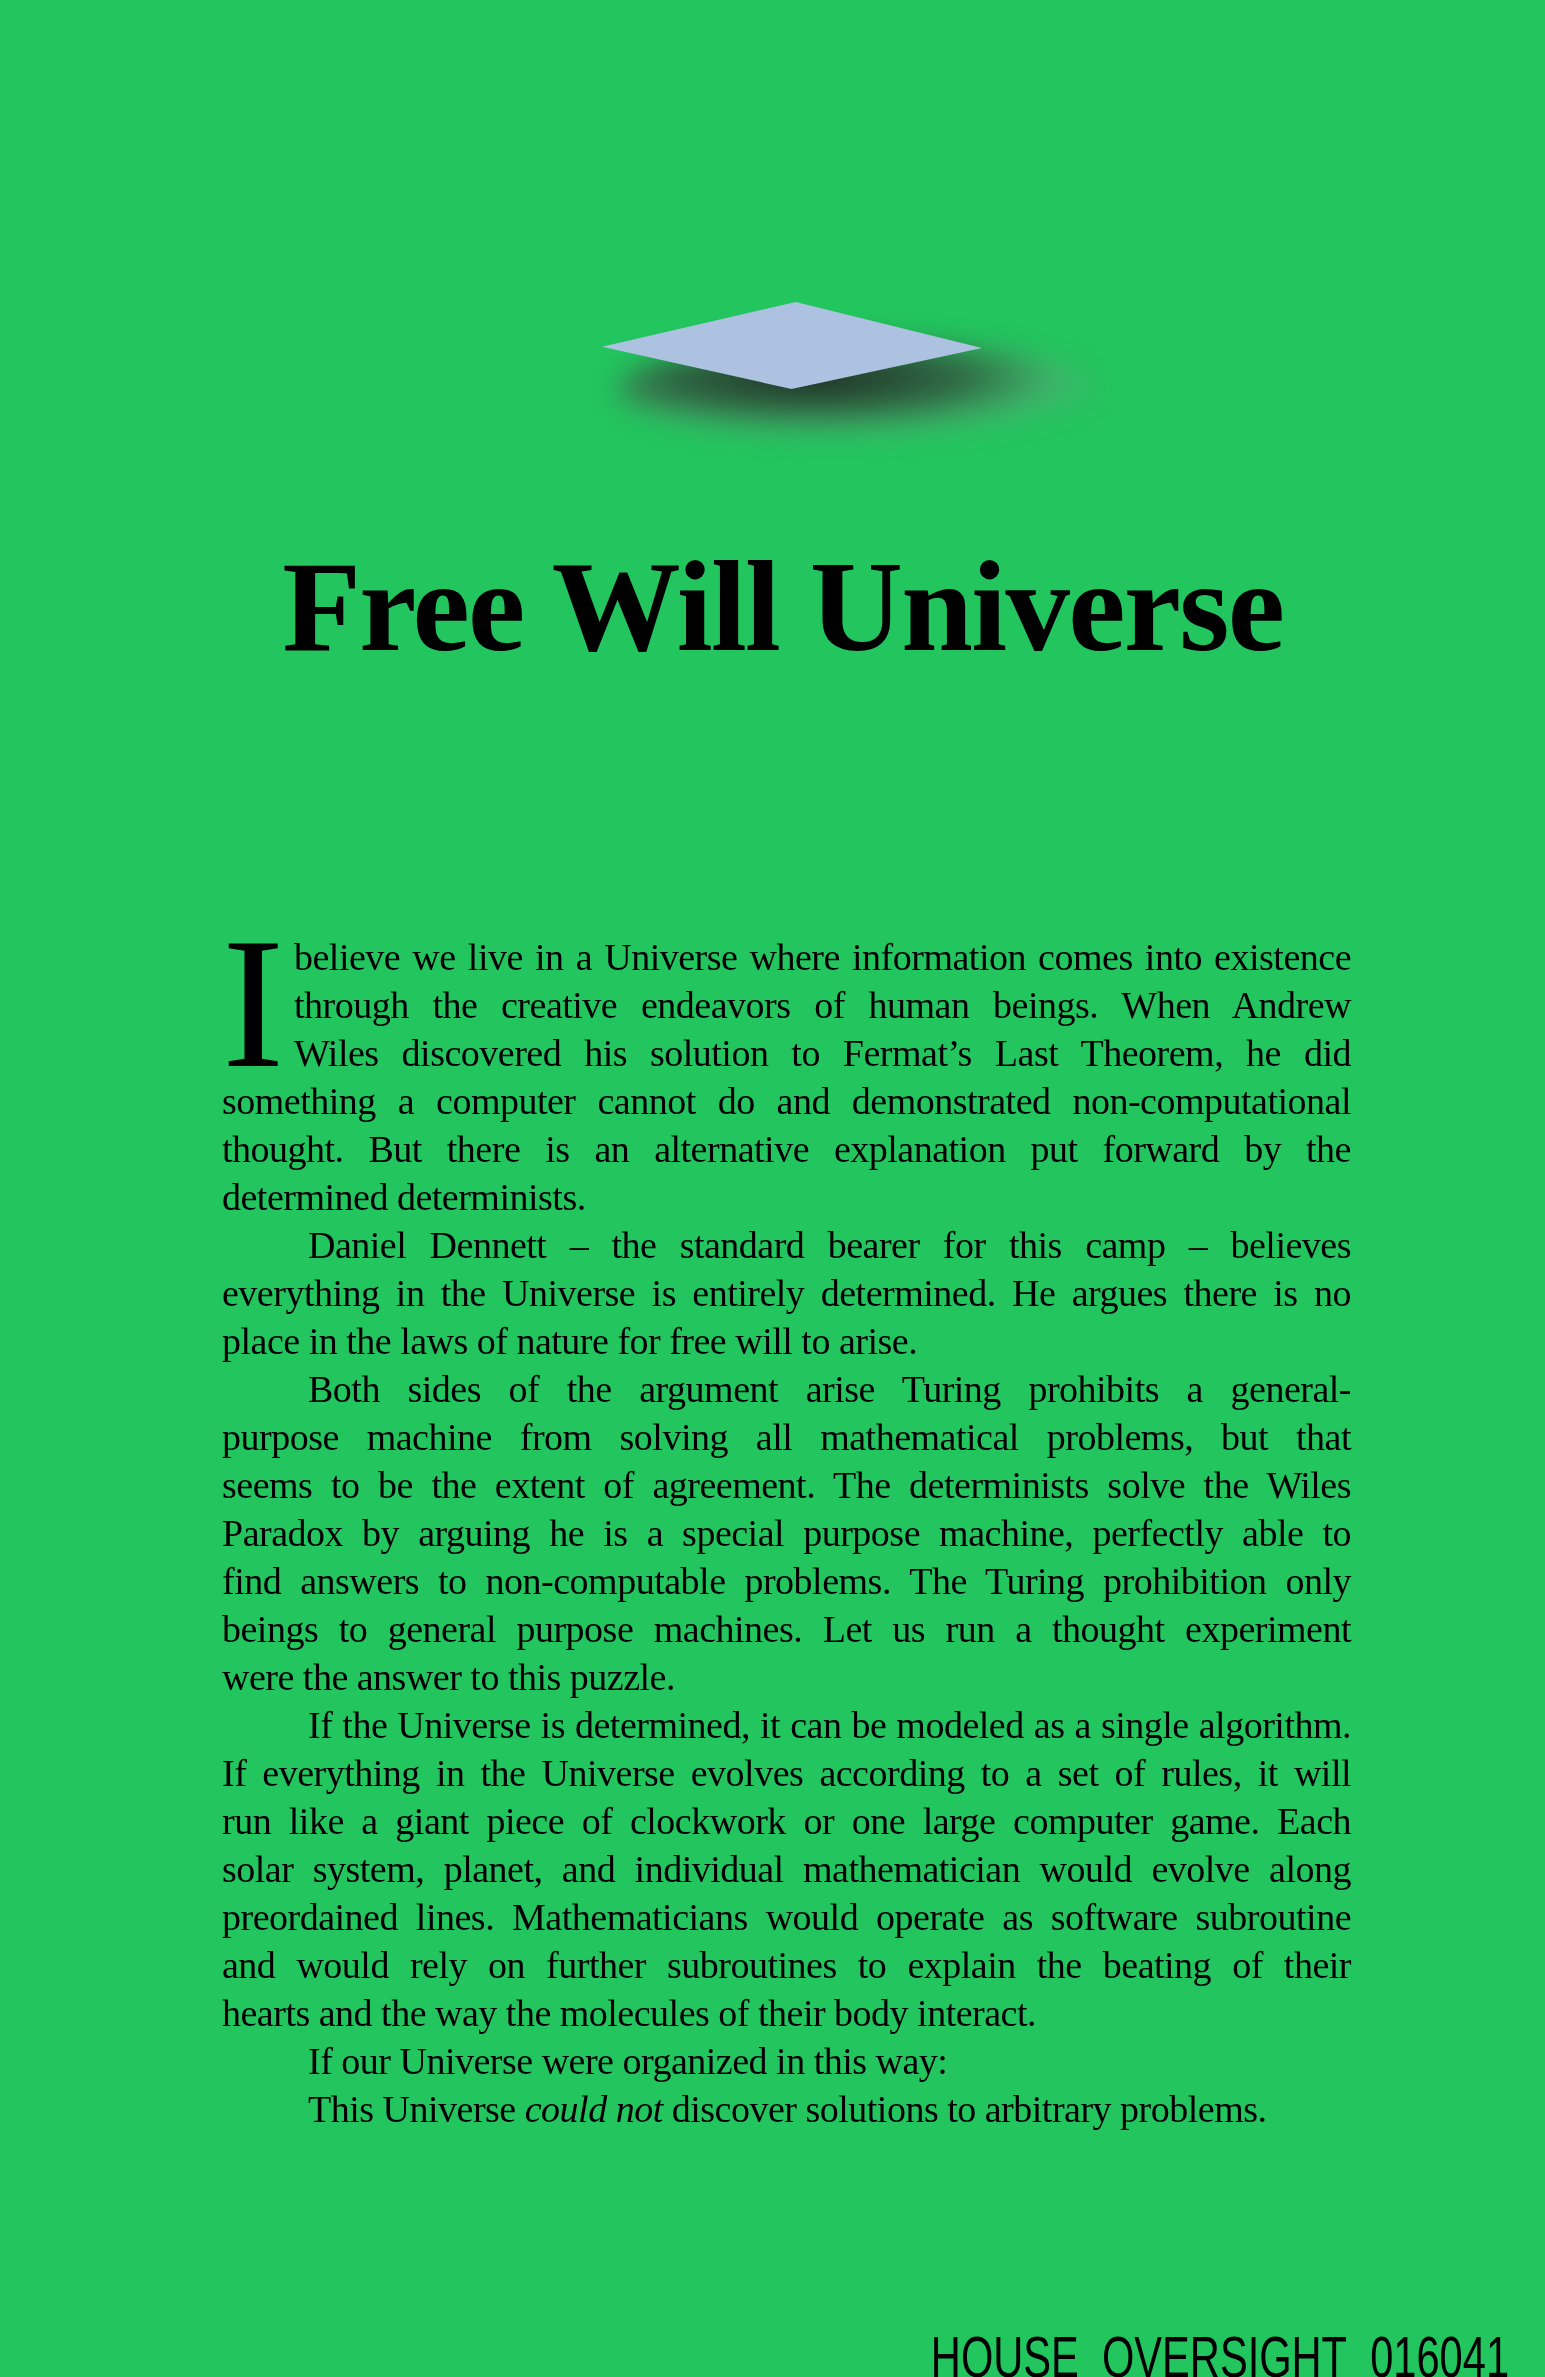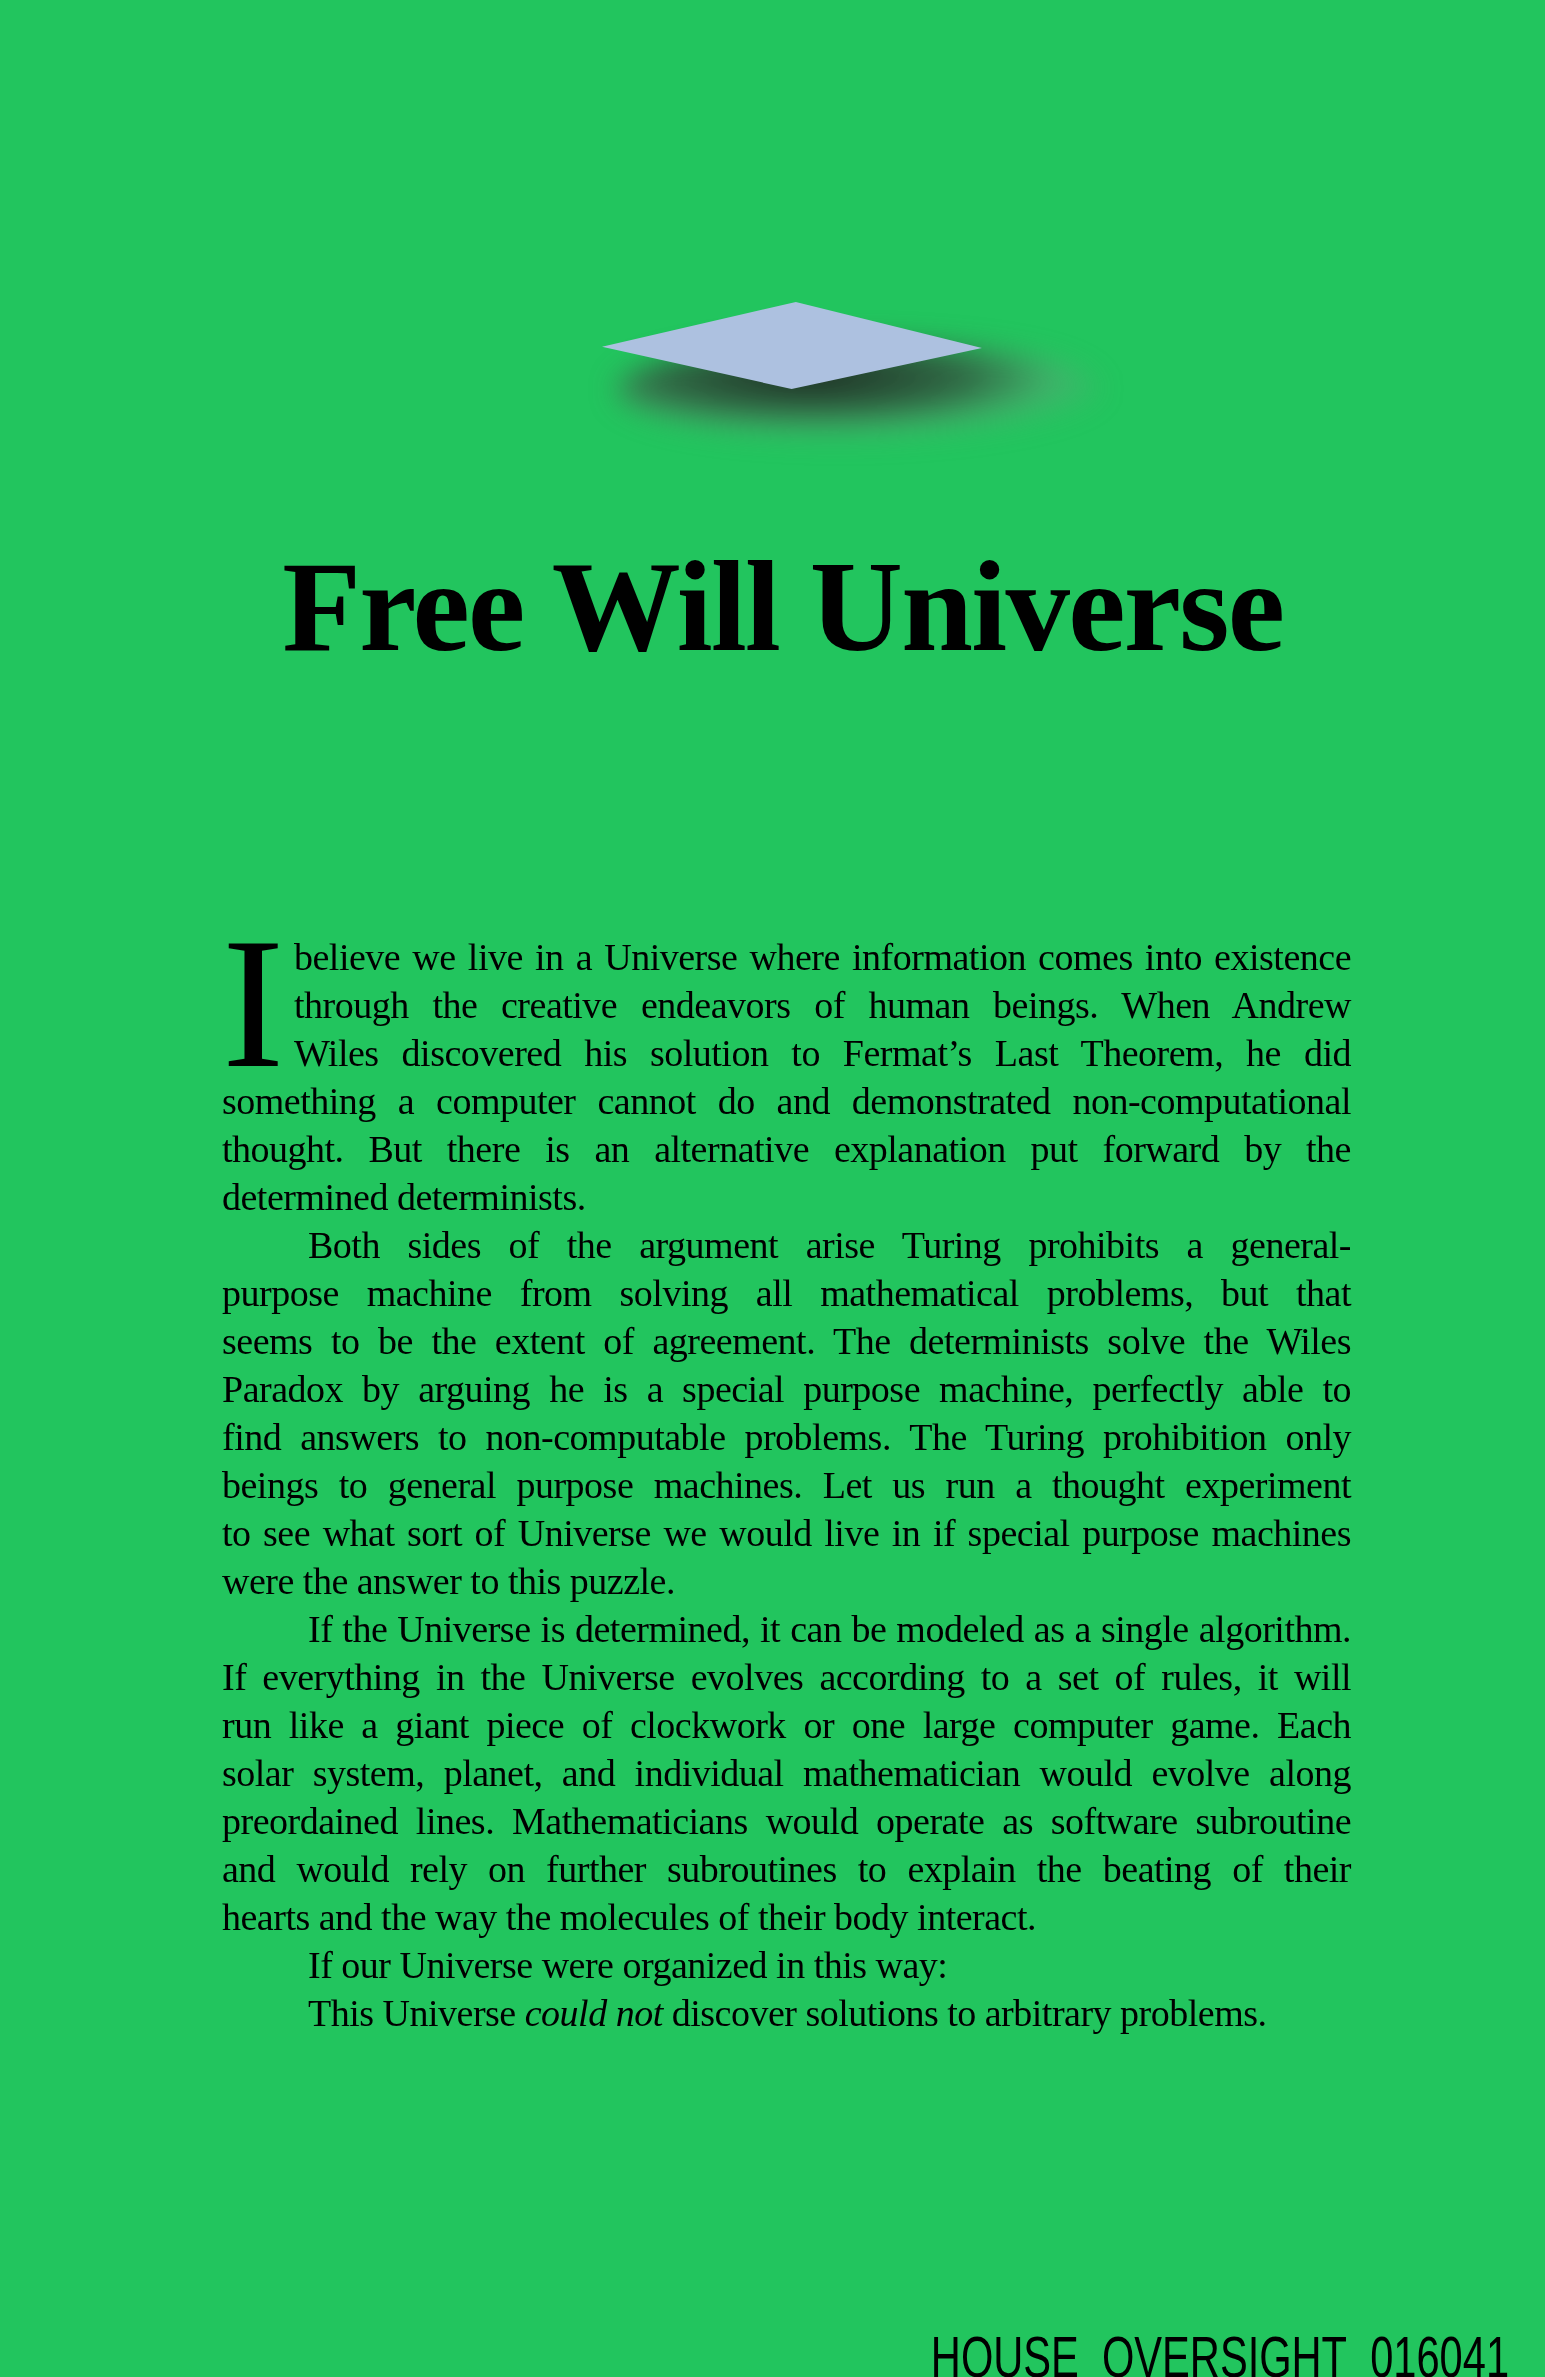--- a/index.html
+++ b/index.html
@@ -108,29 +108,33 @@
     <div class="para">
       <span class="dropcap">I</span>
       <span class="ln jl">believe we live in a Universe where information comes into existence</span>
       <span class="ln jl">through the creative endeavors of human beings. When Andrew</span>
       <span class="ln jl">Wiles discovered his solution to Fermat’s Last Theorem, he did</span>
       <span class="ln jl">something a computer cannot do and demonstrated non-computational</span>
       <span class="ln jl">thought. But there is an alternative explanation put forward by the</span>
       <span class="ln">determined determinists.</span>
     </div>
 
+    <div class="para">
+      <span class="ln jl ind">Daniel Dennett – the standard bearer for this camp – believes</span>
+      <span class="ln jl">everything in the Universe is entirely determined. He argues there is no</span>
+      <span class="ln">place in the laws of nature for free will to arise.</span>
+    </div>
 
     <div class="para">
       <span class="ln jl ind">Both sides of the argument arise Turing prohibits a general-</span>
       <span class="ln jl">purpose machine from solving all mathematical problems, but that</span>
       <span class="ln jl">seems to be the extent of agreement. The determinists solve the Wiles</span>
       <span class="ln jl">Paradox by arguing he is a special purpose machine, perfectly able to</span>
       <span class="ln jl">find answers to non-computable problems. The Turing prohibition only</span>
       <span class="ln jl">beings to general purpose machines. Let us run a thought experiment</span>
-      <span class="ln jl">to see what sort of Universe we would live in if special purpose machines</span>
       <span class="ln">were the answer to this puzzle.</span>
     </div>
 
     <div class="para">
       <span class="ln jl ind">If the Universe is determined, it can be modeled as a single algorithm.</span>
       <span class="ln jl">If everything in the Universe evolves according to a set of rules, it will</span>
       <span class="ln jl">run like a giant piece of clockwork or one large computer game. Each</span>
       <span class="ln jl">solar system, planet, and individual mathematician would evolve along</span>
       <span class="ln jl">preordained lines. Mathematicians would operate as software subroutine</span>
       <span class="ln jl">and would rely on further subroutines to explain the beating of their</span>

